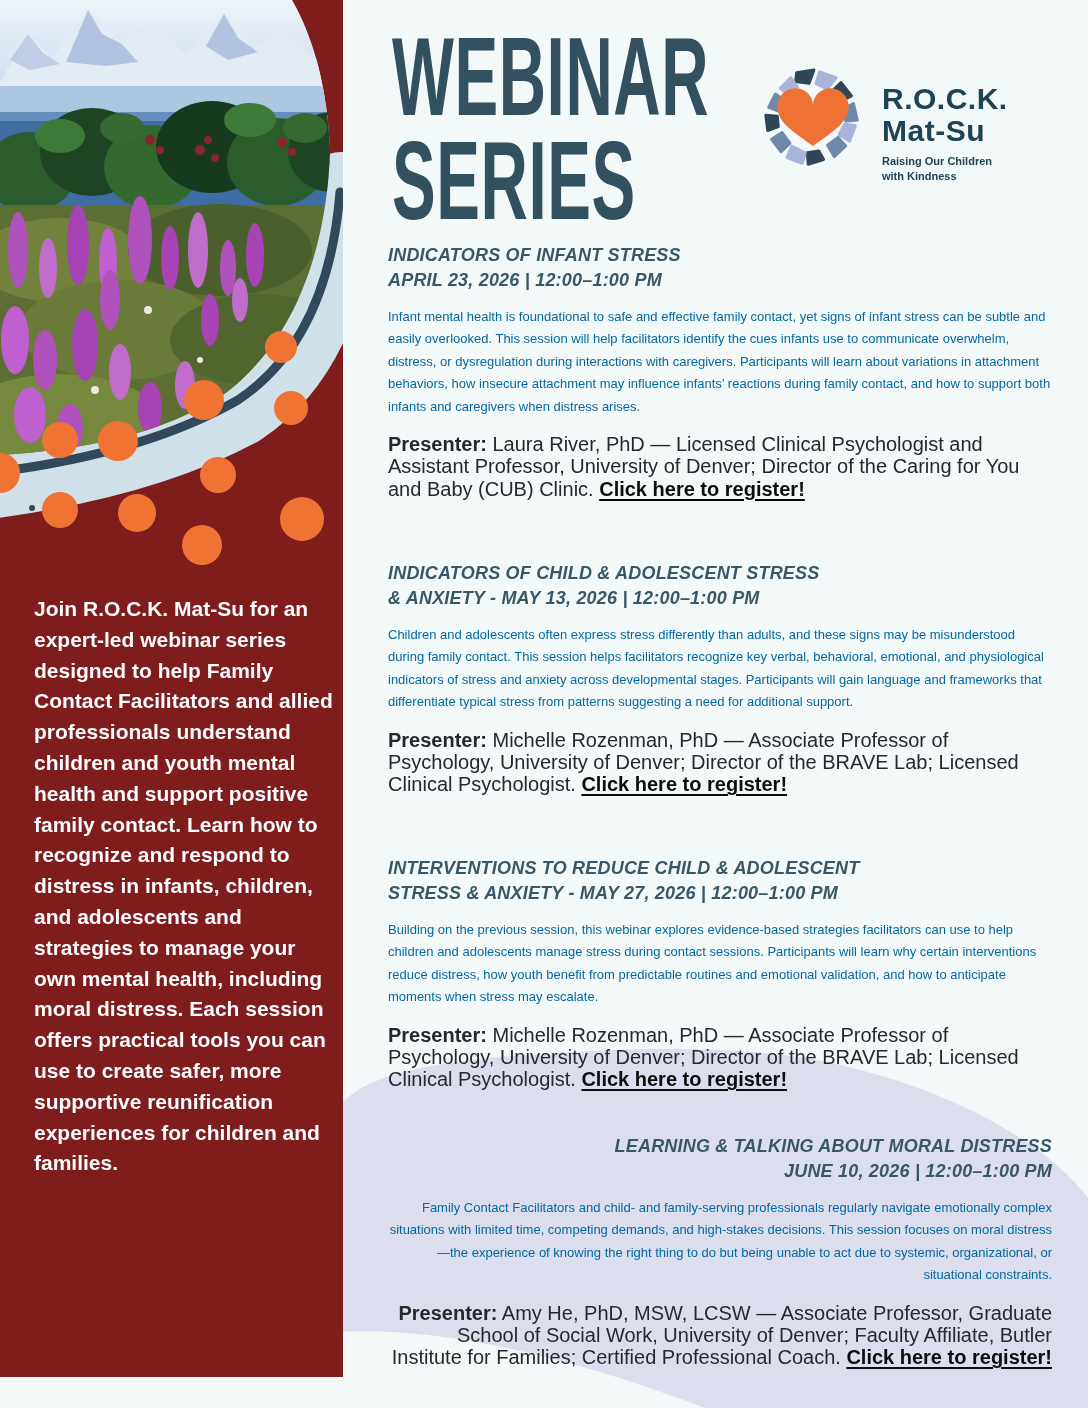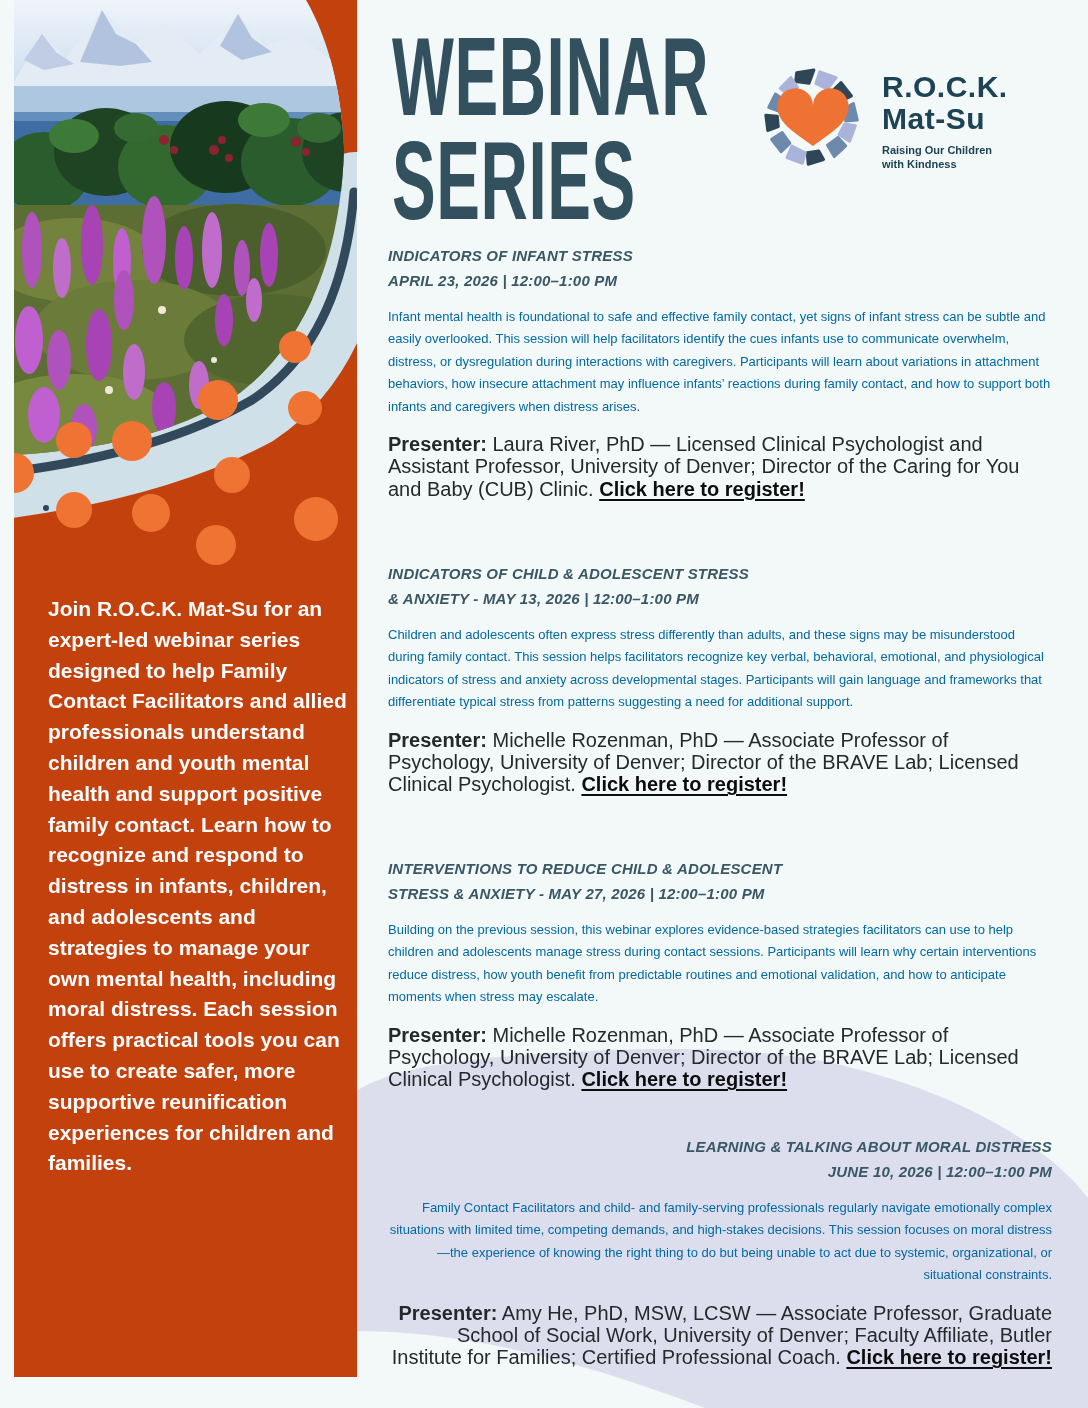--- a/index.html
+++ b/index.html
@@ -4,46 +4,46 @@
 <style>
   html,body{margin:0;padding:0;}
   body{
     width:1088px;height:1408px;position:relative;overflow:hidden;
     background:#f3f8f8;
     font-family:"Liberation Sans", sans-serif;
   }
   
   .sidebar{
     position:absolute;left:0;top:0;width:343px;height:1377px;
-    background:#c2410c;z-index:2;margin-left:14px;
+    background:#7f1d1d;z-index:2;
   }
   .sidebar-art{position:absolute;left:0;top:0;width:343px;height:600px;}
   .sidebar-intro{
     position:absolute;left:34px;top:594px;width:300px;
     color:#fafcfd;font-size:21px;font-weight:bold;line-height:30.8px;
   }
   
   .blob-layer{position:absolute;left:0;top:0;width:1088px;height:1408px;z-index:1;}
   
   .main{position:absolute;left:388px;top:15px;width:664px;height:1408px;z-index:3;}
   .page-title{
     position:absolute;left:4px;top:10px;
     font-size:112px;font-weight:700;line-height:0.93;color:#33505f;
     white-space:pre-line;transform:scaleX(0.585);transform-origin:0 0;
     letter-spacing:1px;
   }
-  .logo{position:absolute;left:372px;top:42px;display:flex;align-items:flex-start;}
+  .logo{position:absolute;left:372px;top:42px;display:flex;align-items:flex-end;}
   .logo svg{width:106px;height:126px;flex:none;}
   .logo-text{margin-left:16px;margin-top:14px;color:#1d4355;}
   .logo-line{font-size:30px;font-weight:bold;line-height:1.08;letter-spacing:0.5px;}
   .logo-tagline{font-size:11px;font-weight:bold;line-height:1.3;margin-top:7px;white-space:pre-line;}
   .session{position:absolute;left:0;width:664px;}
   .s1{top:228px;} .s2{top:546px;} .s3{top:841px;} .s4{top:1119px;text-align:right;}
   .session-heading{
-    font-size:15px;font-weight:bold;font-style:italic;line-height:25px;
+    font-size:18px;font-weight:bold;font-style:italic;line-height:25px;
     color:#3a5765;white-space:pre-line;letter-spacing:0.2px;margin:0;
   }
   .session-desc{
     font-size:13px;line-height:22.4px;color:#0369a1;margin:13px 0 0 0;
   }
   .session-presenter{
     font-size:20px;line-height:22.4px;color:#26292c;margin:15px 0 0 0;
   }
   .presenter-label{font-weight:bold;}
   .register-link{

